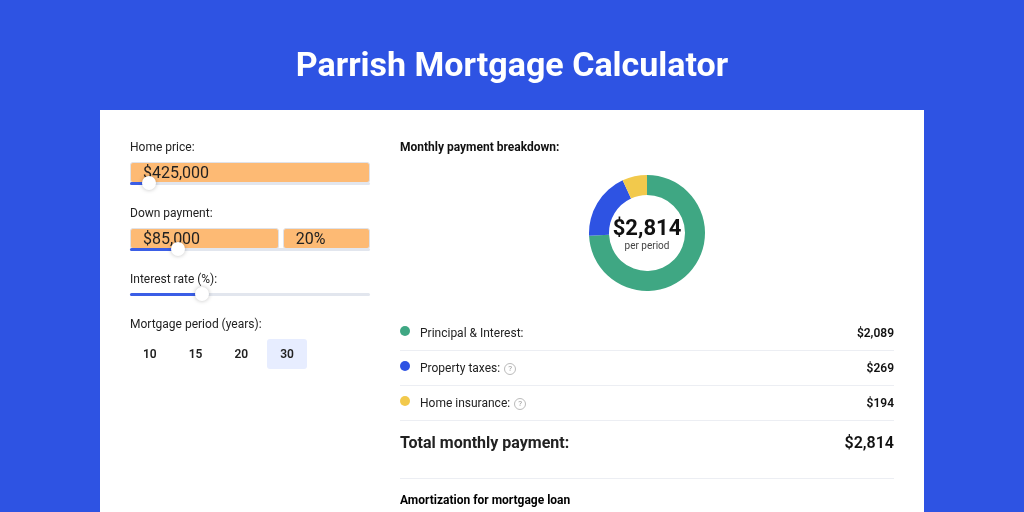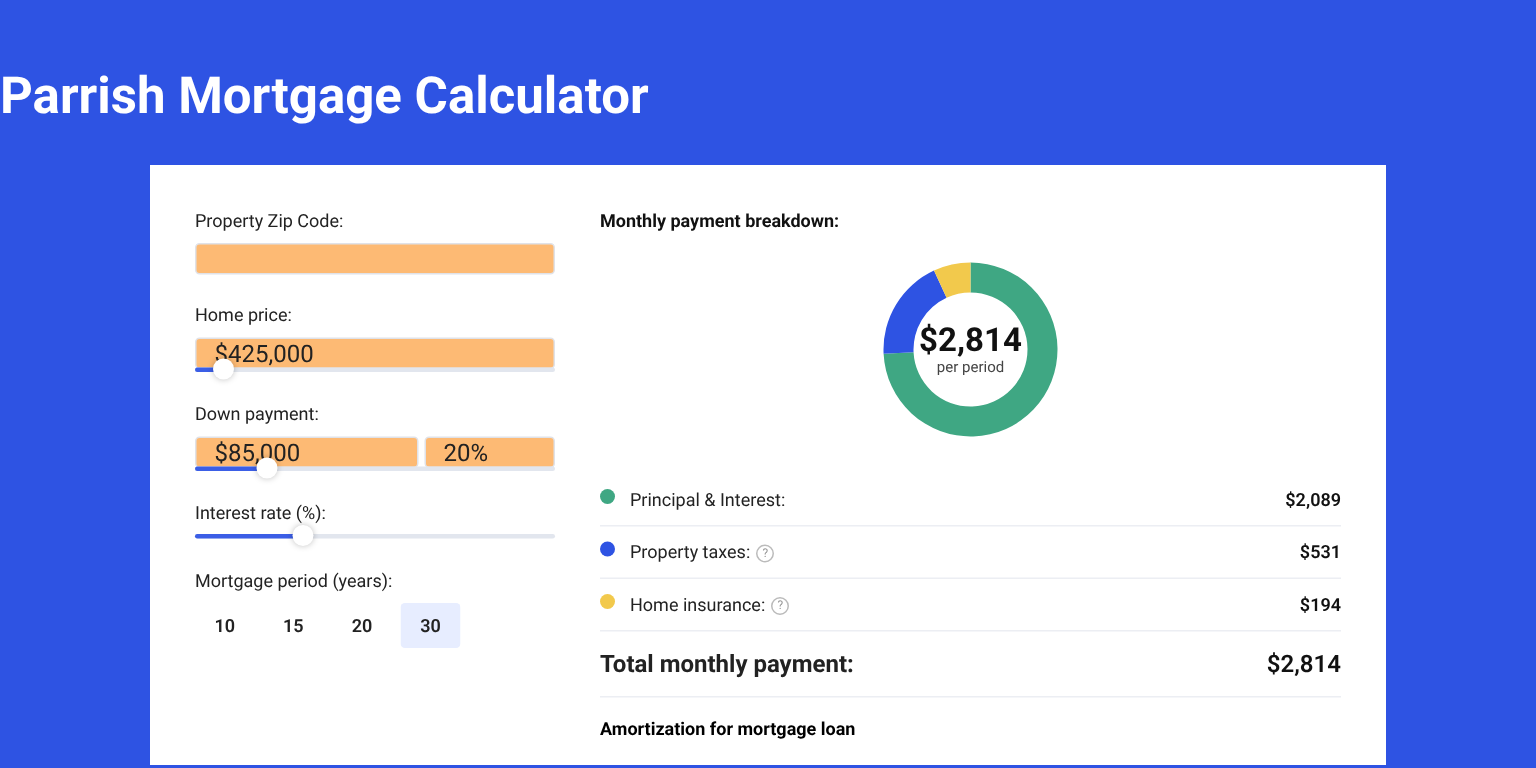--- a/index.html
+++ b/index.html
@@ -1,17 +1,17 @@
 <!DOCTYPE html>
 <html><head>
 <meta charset="utf-8">
 <style>
 *{box-sizing:border-box;margin:0;padding:0;font-family:-apple-system,BlinkMacSystemFont,"Segoe UI",Roboto,Arial,sans-serif}
 body{width:1024px;height:512px;overflow:hidden;background:#2e53e3}
-.page-title{color:#fff;text-align:left;font-size:34px;font-weight:700;padding:44px 0 26px}
+.page-title{color:#fff;text-align:center;font-size:34px;font-weight:700;padding:44px 0 26px}
 .card{background:#fff;margin:0 100px 0 100px;padding:30px 30px 0 30px;min-height:400px;display:flex;gap:30px}
 .left{flex:0 0 240px}
 .right{flex:1;border-left:0}
 .field-label{font-size:12px;color:#222;margin-bottom:8px;display:block}
 .input{width:100%;border:1px solid #e0e2e8;border-radius:3px;padding:0 12px;font-size:16px;color:#222;background:#fdba74}
 .field{margin-bottom:20px;position:relative}
 .slider-line{height:3px;background:#e2e6ee;border-radius:3px;position:relative;top:-1px}
 .slider-fill{height:3px;background:#3b5ee6;border-radius:3px;position:absolute;top:0;left:0}
 .slider-thumb{width:14px;height:14px;border-radius:50%;background:#fff;box-shadow:0 0 4px rgba(0,0,0,.25);position:absolute;top:-6px;transform:translateX(-50%)}
 .row-dp{display:flex;gap:4px}
@@ -24,42 +24,38 @@
 .right .section-title{font-size:12px;font-weight:700;color:#111;margin-bottom:10px}
 .donut-wrap{display:flex;justify-content:center;padding:10px 0 24px}
 .breakdown{font-size:12px}
 .breakdown-row{display:flex;align-items:flex-start;padding:10px 0}
 .breakdown-row.bordered{border-top:1px solid #eceef3}
 .dot{width:10px;height:10px;border-radius:50%;margin-right:10px;flex:0 0 10px}
 .bk-label{flex:1;color:#222}
 .bk-val{font-weight:600;color:#111}
 .total-row{font-weight:700;padding:12px 0;border-top:1px solid #eceef3;display:flex}
 .total-row .bk-label{font-weight:700}
-.amort{border-top:1px solid #eceef3;padding-top:14px}
+.amort{border-top:1px solid #eceef3;margin-top:14px;padding-top:14px}
 .amort-title{font-size:12px;font-weight:700;margin-bottom:10px}
 
 .donut-center{position:absolute;text-align:center}
 .donut-amount{font-size:22px;font-weight:700;color:#111}
 .donut-sub{font-size:10px;color:#444}
 .donut-container{position:relative;width:118px;height:118px;display:flex;align-items:center;justify-content:center}
 .help-icon{display:inline-flex;width:12px;height:12px;border:1px solid #bbb;border-radius:50%;align-items:center;justify-content:center;font-size:8px;color:#999;margin-left:4px;vertical-align:middle}
 </style>
 </head>
 <body>
 
 <h1 class="page-title">Parrish Mortgage Calculator</h1>
 
 <div class="card">
 
   <div class="left">
 
-    <div class="field">
-      <label class="field-label">Property Zip Code:</label>
-      <input class="input" value="" style="">
-    </div>
 
     <div class="field">
       <label class="field-label">Home price:</label>
       <input class="input" value="$425,000" style="">
       <div class="slider-line">
         <div class="slider-fill" id="hp-fill" style="width: 8%;"></div>
         <div class="slider-thumb" id="hp-thumb" style="left: 8%;"></div>
       </div>
     </div>
 
@@ -116,21 +112,21 @@
 
     <div class="breakdown" id="breakdown-list">
         <div class="breakdown-row">
           <span class="dot" style="background: rgb(63, 167, 131);"></span>
           <span class="bk-label">Principal &amp; Interest:</span>
           <span class="bk-val">$2,089</span>
         </div>
         <div class="breakdown-row bordered">
           <span class="dot" style="background: rgb(46, 83, 227);"></span>
           <span class="bk-label">Property taxes:<span class="help-icon">?</span></span>
-          <span class="bk-val">$531</span>
+          <span class="bk-val">$269</span>
         </div>
         <div class="breakdown-row bordered">
           <span class="dot" style="background: rgb(242, 201, 76);"></span>
           <span class="bk-label">Home insurance:<span class="help-icon">?</span></span>
           <span class="bk-val">$194</span>
         </div>
       </div>
 
     <div class="total-row">
       <span class="bk-label">Total monthly payment:</span>

